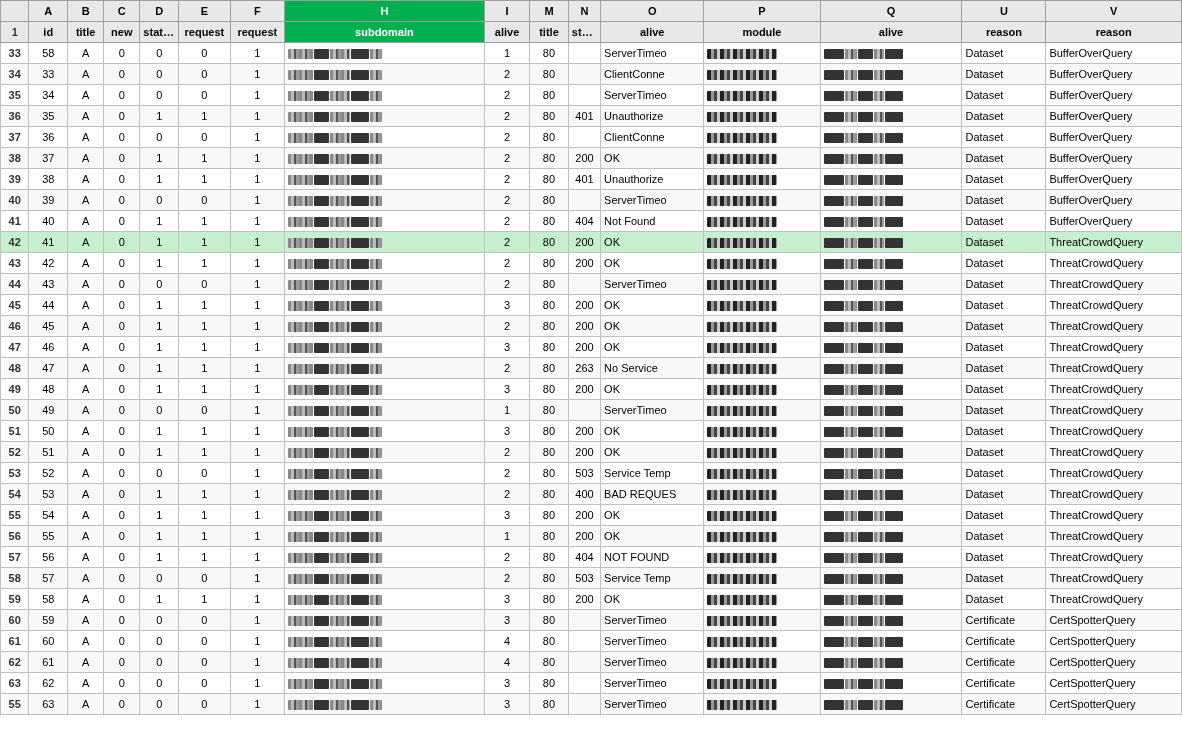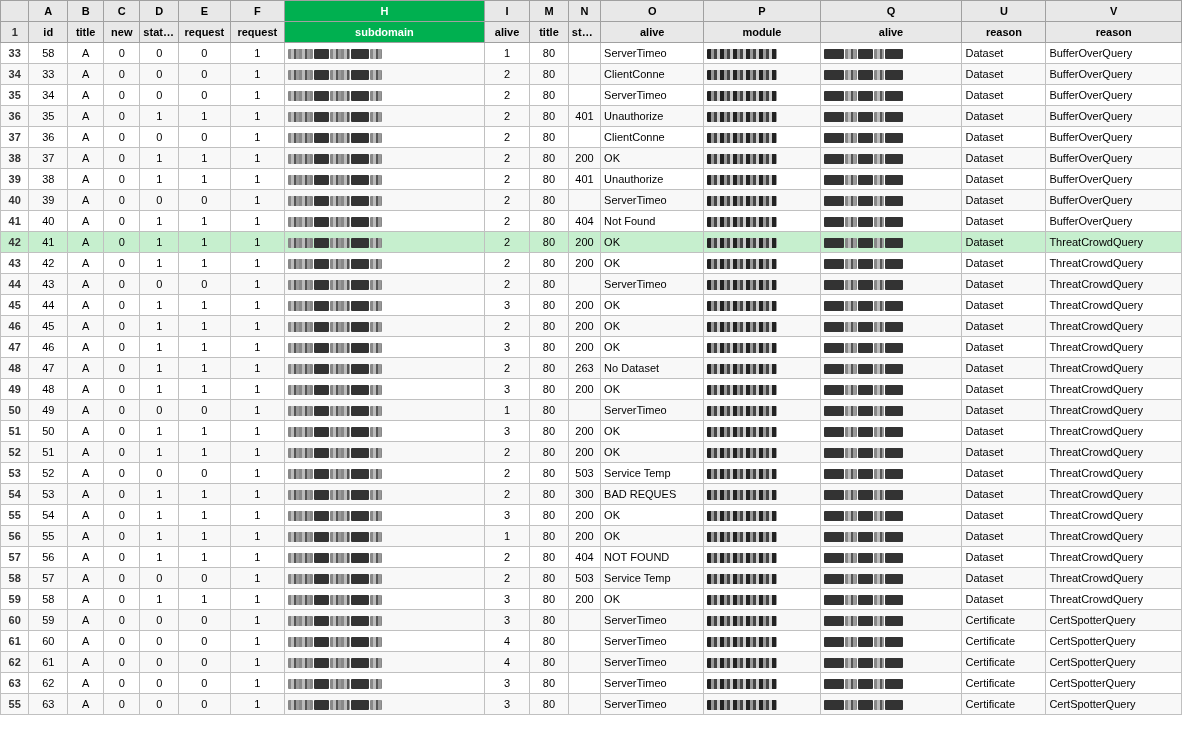--- a/index.html
+++ b/index.html
@@ -453,21 +453,21 @@
         <td class="text-center">47</td>
         <td class="text-center">A</td>
         <td class="text-center">0</td>
         <td class="text-center">1</td>
         <td class="text-center">1</td>
         <td class="text-center">1</td>
         <td><span class="blurred" style="width: 25px; margin-right: 1px;"></span><span class="blurred-dark" style="width: 15px; margin-right: 1px;"></span><span class="blurred" style="width: 20px; margin-right: 1px;"></span><span class="blurred-dark" style="width: 18px; margin-right: 1px;"></span><span class="blurred" style="width: 12px; margin-right: 1px;"></span></td>
         <td class="text-center">2</td>
         <td class="text-center">80</td>
         <td class="text-center">263</td>
-        <td>No Dataset</td>
+        <td>No Service</td>
         <td><span class="blurred-mix" style="width: 70px;"></span></td>
         <td><span class="blurred-dark" style="width: 20px; margin-right: 1px;"></span><span class="blurred" style="width: 12px; margin-right: 1px;"></span><span class="blurred-dark" style="width: 15px; margin-right: 1px;"></span><span class="blurred" style="width: 10px; margin-right: 1px;"></span><span class="blurred-dark" style="width: 18px; margin-right: 1px;"></span></td>
         <td>Dataset</td>
         <td>ThreatCrowdQuery</td>
       </tr>
       <tr>
         <td class="row-num">49</td>
         <td class="text-center">48</td>
         <td class="text-center">A</td>
         <td class="text-center">0</td>
@@ -560,21 +560,21 @@
         <td class="row-num">54</td>
         <td class="text-center">53</td>
         <td class="text-center">A</td>
         <td class="text-center">0</td>
         <td class="text-center">1</td>
         <td class="text-center">1</td>
         <td class="text-center">1</td>
         <td><span class="blurred" style="width: 25px; margin-right: 1px;"></span><span class="blurred-dark" style="width: 15px; margin-right: 1px;"></span><span class="blurred" style="width: 20px; margin-right: 1px;"></span><span class="blurred-dark" style="width: 18px; margin-right: 1px;"></span><span class="blurred" style="width: 12px; margin-right: 1px;"></span></td>
         <td class="text-center">2</td>
         <td class="text-center">80</td>
-        <td class="text-center">300</td>
+        <td class="text-center">400</td>
         <td>BAD REQUES</td>
         <td><span class="blurred-mix" style="width: 70px;"></span></td>
         <td><span class="blurred-dark" style="width: 20px; margin-right: 1px;"></span><span class="blurred" style="width: 12px; margin-right: 1px;"></span><span class="blurred-dark" style="width: 15px; margin-right: 1px;"></span><span class="blurred" style="width: 10px; margin-right: 1px;"></span><span class="blurred-dark" style="width: 18px; margin-right: 1px;"></span></td>
         <td>Dataset</td>
         <td>ThreatCrowdQuery</td>
       </tr>
       <tr>
         <td class="row-num">55</td>
         <td class="text-center">54</td>
         <td class="text-center">A</td>

